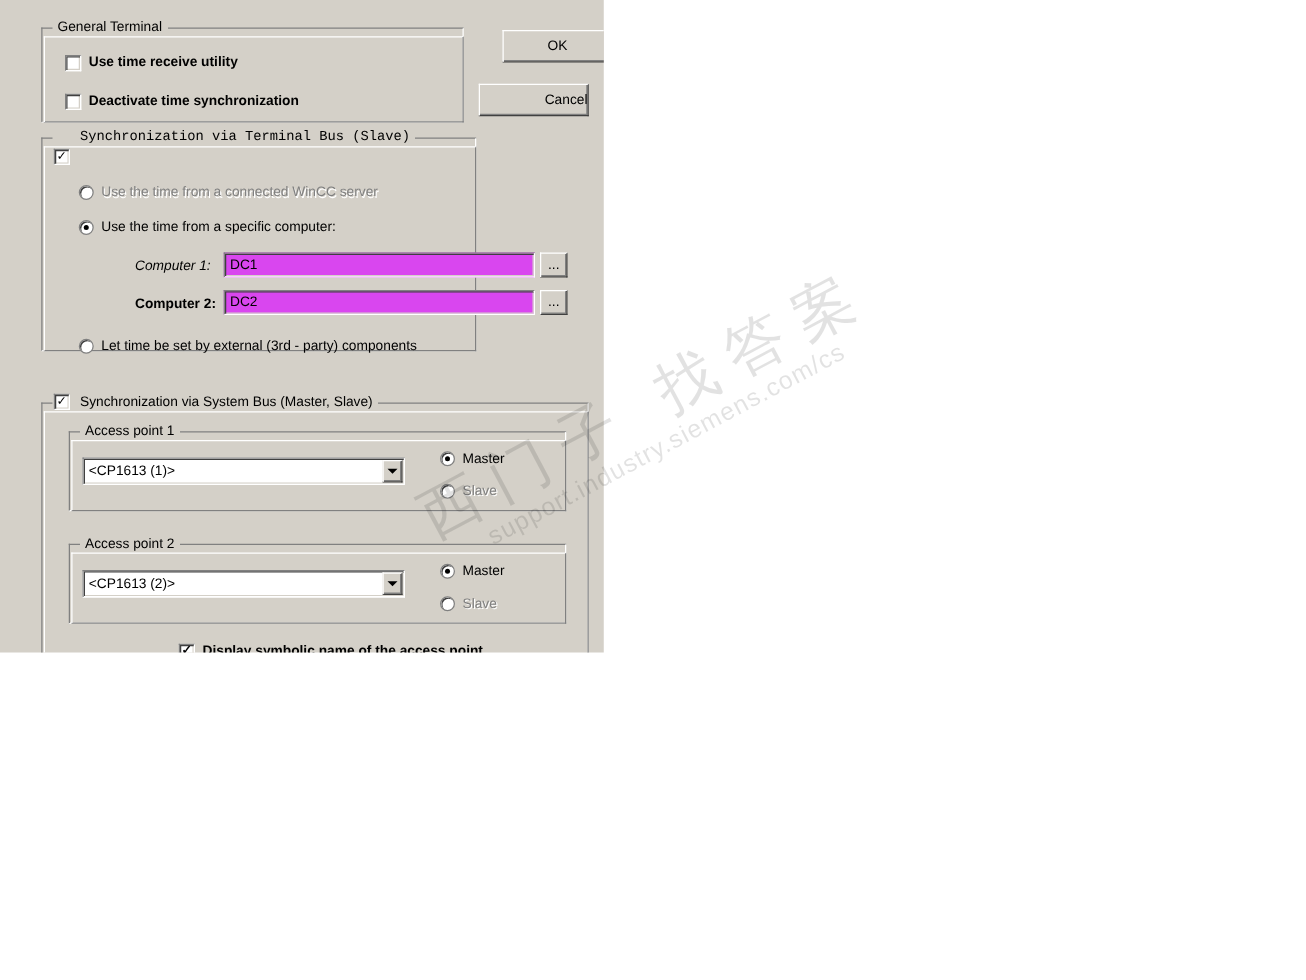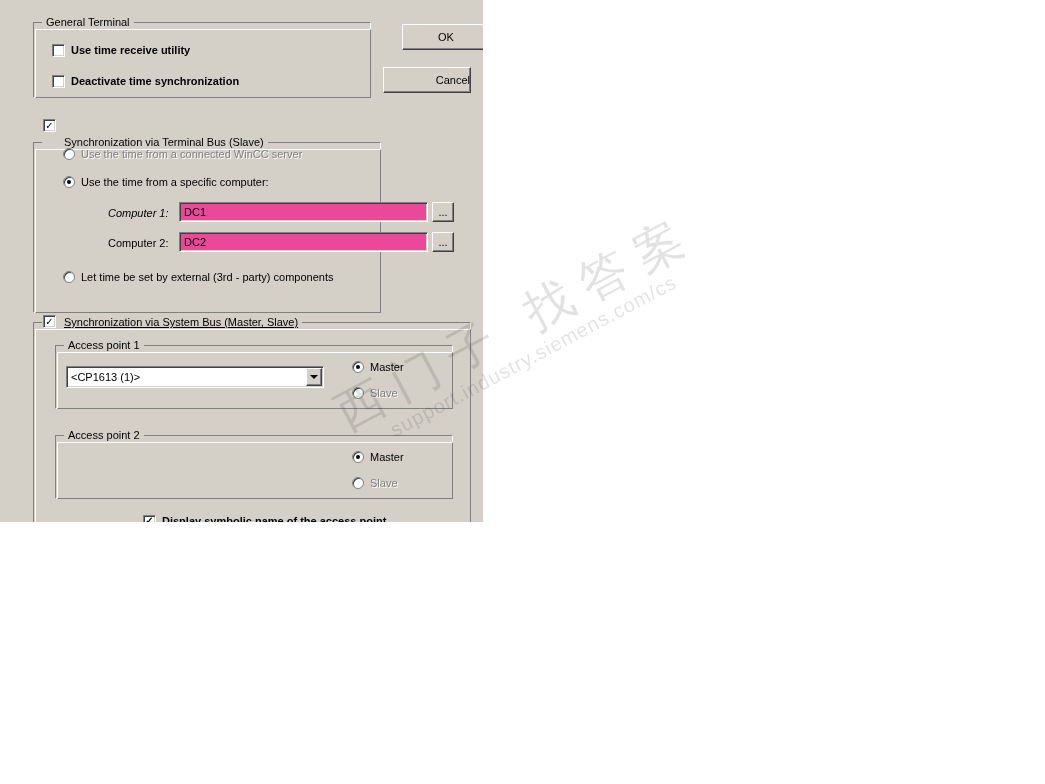--- a/index.html
+++ b/index.html
@@ -122,21 +122,21 @@
     border-radius: 50%;
   }
   .disabled-text {
     color: #808080;
     text-shadow: 1px 1px 0 #ffffff;
   }
 
   
   .textinput {
     position: absolute;
-    background: #ec4899;
+    background: #d946ef;
     border: 1px solid #808080;
     border-right-color: #ffffff;
     border-bottom-color: #ffffff;
     box-shadow: inset 1px 1px 0 #404040, inset -1px -1px 0 #d4d0c8;
     box-sizing: border-box;
     font: inherit;
     padding: 2px 4px;
     height: 20px;
   }
 
@@ -244,50 +244,50 @@
   </fieldset>
   <div class="chk-row" style="left:52px; top:42px;">
     <span class="chk"></span>
     <span>Use time receive utility</span>
   </div>
   <div class="chk-row" style="left:52px; top:73px;">
     <span class="chk"></span>
     <span>Deactivate time synchronization</span>
   </div>
 
-  <fieldset class="groupbox" style="left:33px; top:136px; width:348px; height:177px;">
+  <fieldset class="groupbox" style="left:33px; top:104px; width:348px; height:177px;font-family:Liberation Mono, monospace;">
     <legend style="padding-left:22px;">Synchronization via Terminal Bus (Slave)</legend>
   </fieldset>
   <span class="chk" style="position:absolute; left:43px; top:119px; z-index:3;">✓</span>
 
   <div class="radio-row" style="left:63px; top:146px;">
     <span class="radio"></span>
     <span class="disabled-text">Use the time from a connected WinCC server</span>
   </div>
 
   <div class="radio-row" style="left:63px; top:174px;">
     <span class="radio selected"></span>
     <span>Use the time from a specific computer:</span>
   </div>
 
   <span class="lbl" style="left:108px; top:206px;font-style:italic;">Computer 1:</span>
   <input class="textinput" style="left: 179px; top: 202px; width: 249px;" value="DC1">
   <button class="browse-btn" style="left:432px; top:202px;">...</button>
 
-  <span class="lbl" style="left:108px; top:236px;">Computer 2:</span>
+  <span class="lbl" style="left:108px; top:236px;font-weight:bold;">Computer 2:</span>
   <input class="textinput" style="left: 179px; top: 232px; width: 249px;" value="DC2">
   <button class="browse-btn" style="left:432px; top:232px;">...</button>
 
   <div class="radio-row" style="left:63px; top:269px;">
     <span class="radio"></span>
     <span>Let time be set by external (3rd - party) components</span>
   </div>
 
   <fieldset class="groupbox" style="left:33px; top:316px; width:438px; height:250px;">
-    <legend style="padding-left:22px;text-decoration:underline;">Synchronization via System Bus (Master, Slave)</legend>
+    <legend style="padding-left:22px;">Synchronization via System Bus (Master, Slave)</legend>
   </fieldset>
   <span class="chk" style="position:absolute; left:43px; top:315px; z-index:3;">✓</span>
 
   <fieldset class="groupbox" style="left:55px; top:339px; width:398px; height:70px;">
     <legend>Access point 1</legend>
   </fieldset>
   <div class="combo" style="left:66px; top:366px; width:258px;gap:44px;">
     <span class="combo-text">&lt;CP1613 (1)&gt;</span>
     <span class="combo-arrow"></span>
   </div>
@@ -296,20 +296,24 @@
     <span>Master</span>
   </div>
   <div class="radio-row" style="left:352px; top:385px;">
     <span class="radio"></span>
     <span class="disabled-text">Slave</span>
   </div>
 
   <fieldset class="groupbox" style="left:55px; top:429px; width:398px; height:70px;">
     <legend>Access point 2</legend>
   </fieldset>
+  <div class="combo" style="left:66px; top:456px; width:258px;">
+    <span class="combo-text">&lt;CP1613 (2)&gt;</span>
+    <span class="combo-arrow"></span>
+  </div>
   <div class="radio-row" style="left:352px; top:449px;">
     <span class="radio selected"></span>
     <span>Master</span>
   </div>
   <div class="radio-row" style="left:352px; top:475px;">
     <span class="radio"></span>
     <span class="disabled-text">Slave</span>
   </div>
 
   <div class="chk-row" style="left:143px; top:513px;">

